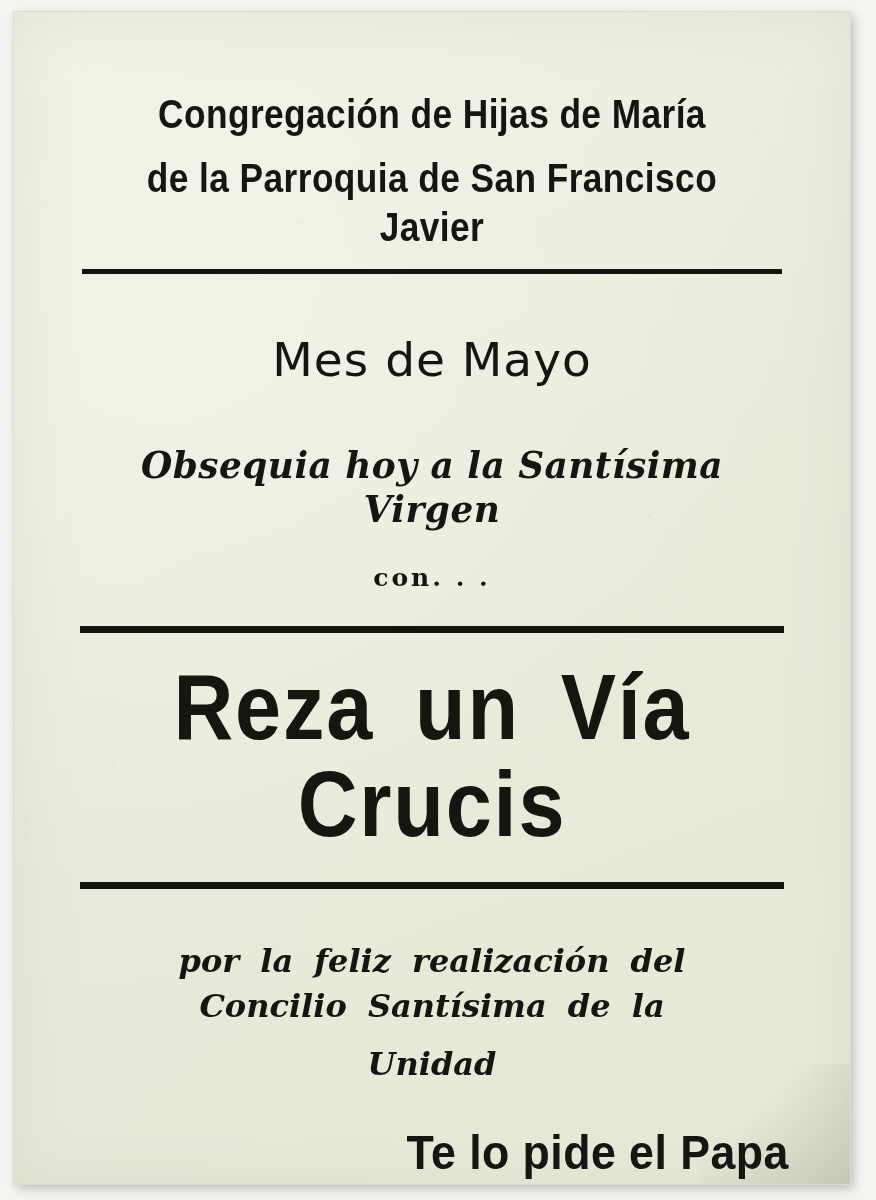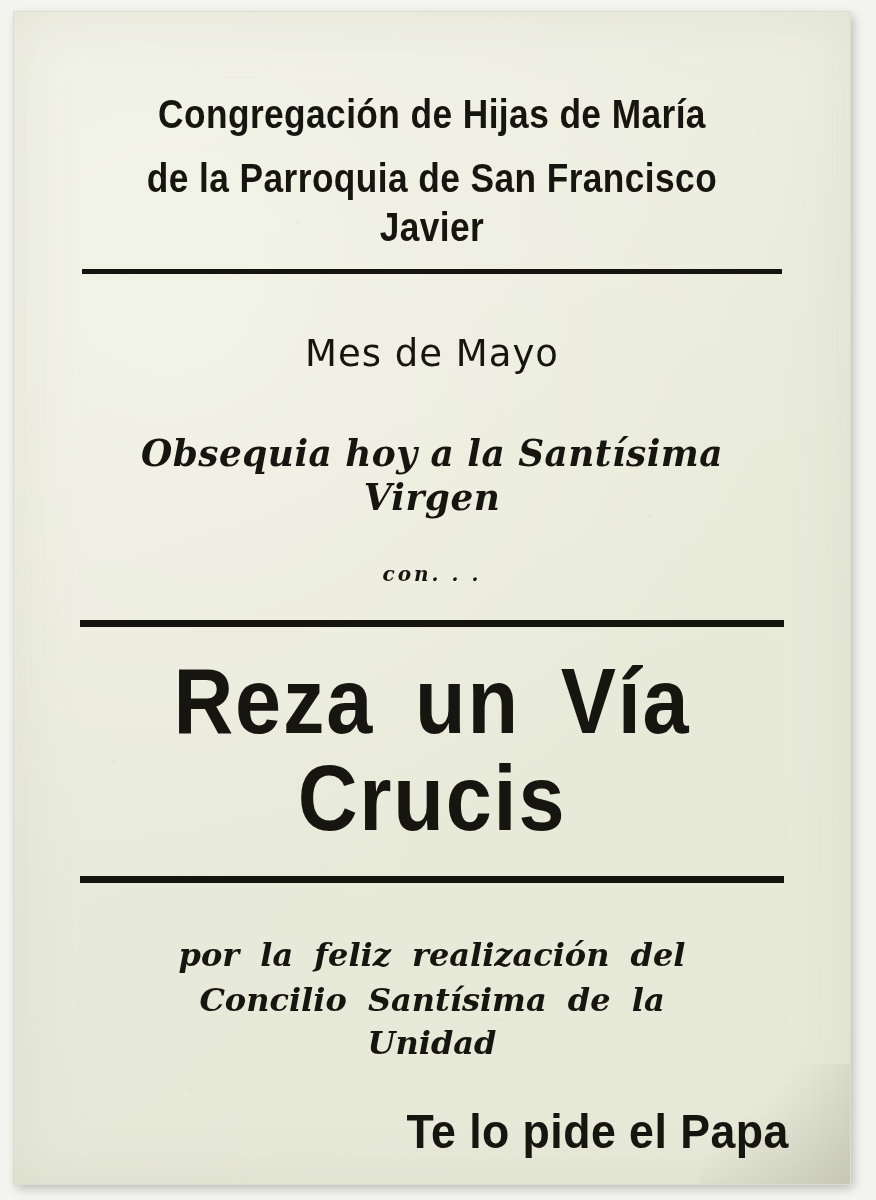--- a/index.html
+++ b/index.html
@@ -87,44 +87,43 @@
   .line-b { font-size: 41px; margin-top: 16px; }
 
   .rule {
     height: 5px;
     background: #15140e;
     margin: 18px auto 0 auto;
     width: 700px;
   }
 
   .mes {
-    font-size: 37px;
+    font-size: 47px;
     font-weight: 400;
     letter-spacing: 1px;
     margin-top: 58px;
     font-family: "DejaVu Sans", sans-serif;
   }
 
   .obsequia {
     font-family: "DejaVu Serif", serif;
     font-style: italic;
     font-weight: bold;
     font-size: 37px;
     letter-spacing: 0.5px;
     margin-top: 56px;
     transform: scaleX(0.97);
   }
 
   .con {
     font-family: "DejaVu Serif", serif;
-    font-style: italic;
-    font-weight: bold;
-    font-size: 20px;
+    font-weight: bold;
+    font-size: 25px;
     letter-spacing: 3px;
-    margin-top: 43px;
+    margin-top: 32px;
   }
 
   .rule-2 {
     height: 7px;
     background: #15140e;
     margin: 34px auto 0 auto;
     width: 704px;
   }
 
   .reza {
@@ -148,21 +147,21 @@
   .por, .concilio, .unidad {
     font-family: "DejaVu Serif", serif;
     font-style: italic;
     font-weight: bold;
     font-size: 32px;
     line-height: 1.28;
     word-spacing: 10px;
   }
   .por { margin-top: 52px; }
   .concilio { margin-top: 4px; }
-  .unidad { margin-top: 2px; }
+  .unidad { margin-top: 17px; }
 
   .te-lo-pide {
     font-family: "Liberation Sans Narrow", "Liberation Sans", sans-serif;
     font-weight: bold;
     font-size: 48px;
     letter-spacing: 0.5px;
     text-align: right;
     margin-top: 40px;
     padding-right: 10px;
     transform: scaleX(0.93);

